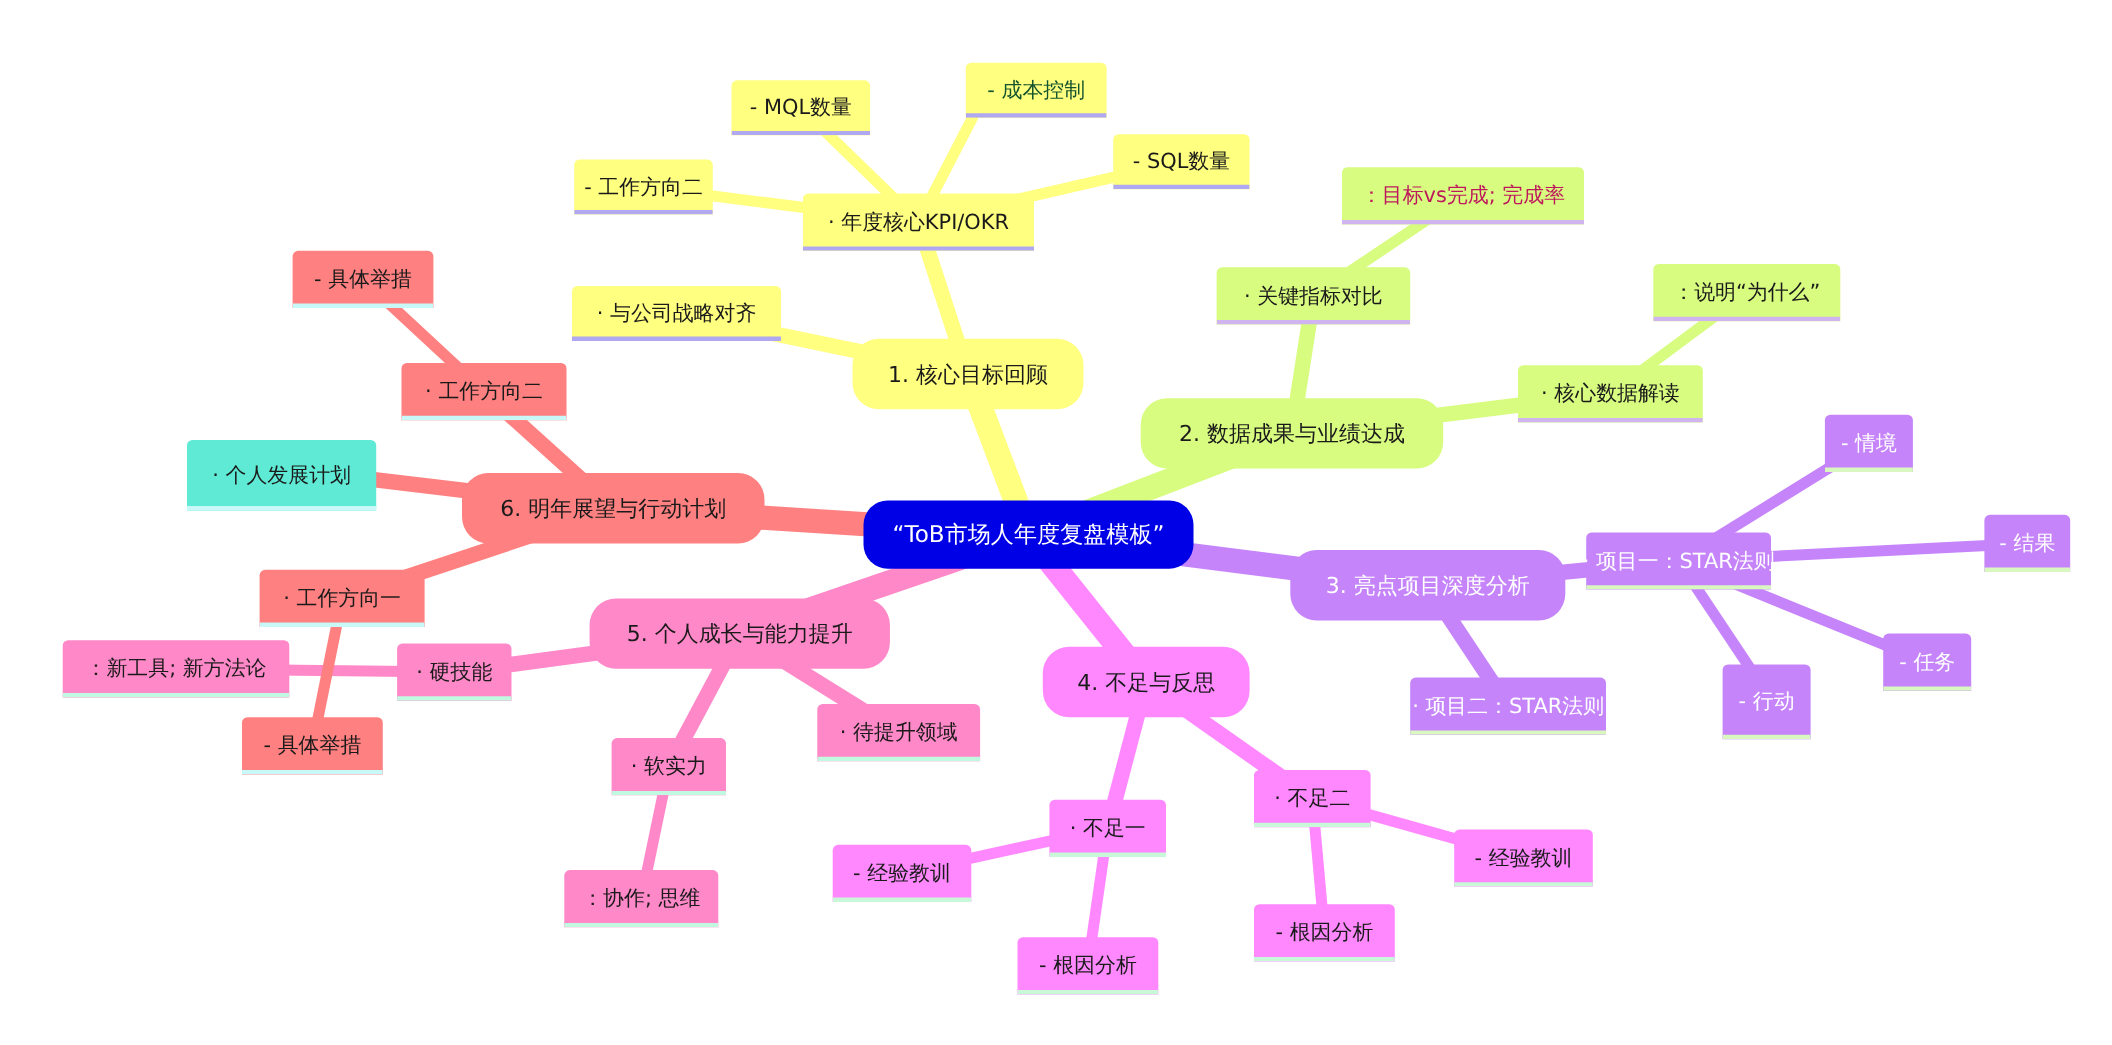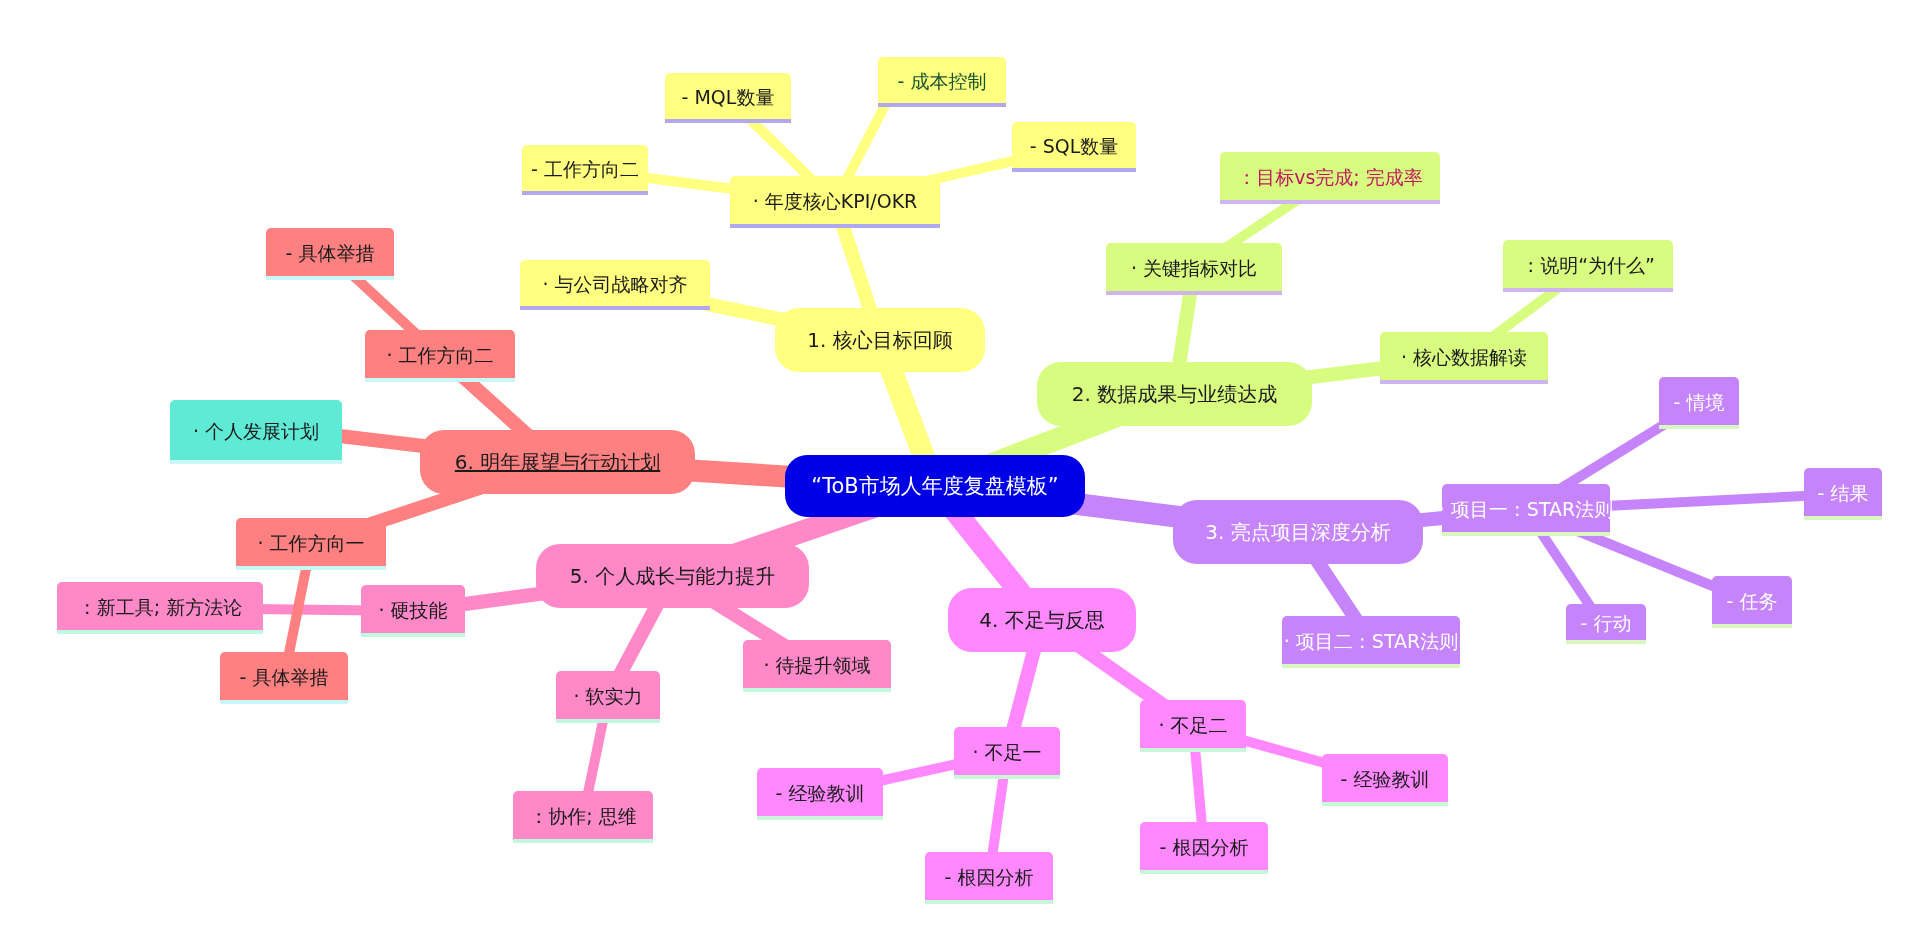--- a/index.html
+++ b/index.html
@@ -117,21 +117,21 @@
       </div>
       <div class="node leaf" style="left: 1659px; top: 377px; width: 80px; height: 52px; background: rgb(198, 132, 250); color: rgb(255, 255, 255); box-shadow: rgb(216, 248, 192) 0px -4px 0px inset;">
         <span>- 情境</span>
       </div>
       <div class="node leaf" style="left: 1804px; top: 468px; width: 78px; height: 52px; background: rgb(198, 132, 250); color: rgb(255, 255, 255); box-shadow: rgb(216, 248, 192) 0px -4px 0px inset;">
         <span>- 结果</span>
       </div>
       <div class="node leaf" style="left: 1712px; top: 576px; width: 80px; height: 52px; background: rgb(198, 132, 250); color: rgb(255, 255, 255); box-shadow: rgb(216, 248, 192) 0px -4px 0px inset;">
         <span>- 任务</span>
       </div>
-      <div class="node leaf" style="left: 1566px; top: 604px; width: 80px; height: 40px; background: rgb(198, 132, 250); color: rgb(255, 255, 255); box-shadow: rgb(216, 248, 192) 0px -4px 0px inset;">
+      <div class="node leaf" style="left: 1566px; top: 604px; width: 80px; height: 68px; background: rgb(198, 132, 250); color: rgb(255, 255, 255); box-shadow: rgb(216, 248, 192) 0px -4px 0px inset;">
         <span>- 行动</span>
       </div>
       <div class="node sub" style="left: 1282px; top: 616px; width: 178px; height: 52px; background: rgb(198, 132, 250); color: rgb(255, 255, 255); box-shadow: rgb(216, 248, 192) 0px -4px 0px inset;">
         <span>· 项目二：STAR法则</span>
       </div>
       <div class="node main" style="left: 948px; top: 588px; width: 188px; height: 64px; background: rgb(255, 136, 255); color: rgb(26, 26, 26);">
         <span>4. 不足与反思</span>
       </div>
       <div class="node sub" style="left: 954px; top: 727px; width: 106px; height: 52px; background: rgb(255, 136, 255); color: rgb(26, 26, 26); box-shadow: rgb(200, 248, 216) 0px -4px 0px inset;">
         <span>· 不足一</span>
@@ -162,21 +162,21 @@
       </div>
       <div class="node sub" style="left: 556px; top: 671px; width: 104px; height: 52px; background: rgb(255, 136, 200); color: rgb(26, 26, 26); box-shadow: rgb(192, 248, 224) 0px -4px 0px inset;">
         <span>· 软实力</span>
       </div>
       <div class="node leaf" style="left: 513px; top: 791px; width: 140px; height: 52px; background: rgb(255, 136, 200); color: rgb(26, 26, 26); box-shadow: rgb(192, 248, 224) 0px -4px 0px inset;">
         <span>：协作; 思维</span>
       </div>
       <div class="node sub" style="left: 743px; top: 640px; width: 148px; height: 52px; background: rgb(255, 136, 200); color: rgb(26, 26, 26); box-shadow: rgb(192, 248, 224) 0px -4px 0px inset;">
         <span>· 待提升领域</span>
       </div>
-      <div class="node main" style="left: 420px; top: 430px; width: 275px; height: 64px; background: rgb(255, 128, 128); color: rgb(26, 26, 26); text-decoration: underline;">
+      <div class="node main" style="left: 420px; top: 430px; width: 275px; height: 64px; background: rgb(255, 128, 128); color: rgb(26, 26, 26);">
         <span>6. 明年展望与行动计划</span>
       </div>
       <div class="node sub" style="left: 365px; top: 330px; width: 150px; height: 52px; background: rgb(255, 128, 128); color: rgb(26, 26, 26); box-shadow: rgb(200, 248, 248) 0px -4px 0px inset;">
         <span>· 工作方向二</span>
       </div>
       <div class="node leaf" style="left: 266px; top: 228px; width: 128px; height: 52px; background: rgb(255, 128, 128); color: rgb(26, 26, 26); box-shadow: rgb(200, 248, 248) 0px -4px 0px inset;">
         <span>- 具体举措</span>
       </div>
       <div class="node sub" style="left: 170px; top: 400px; width: 172px; height: 64px; background: #5eead4; color: rgb(26, 26, 26); box-shadow: rgb(200, 248, 248) 0px -4px 0px inset;">
         <span>· 个人发展计划</span>

